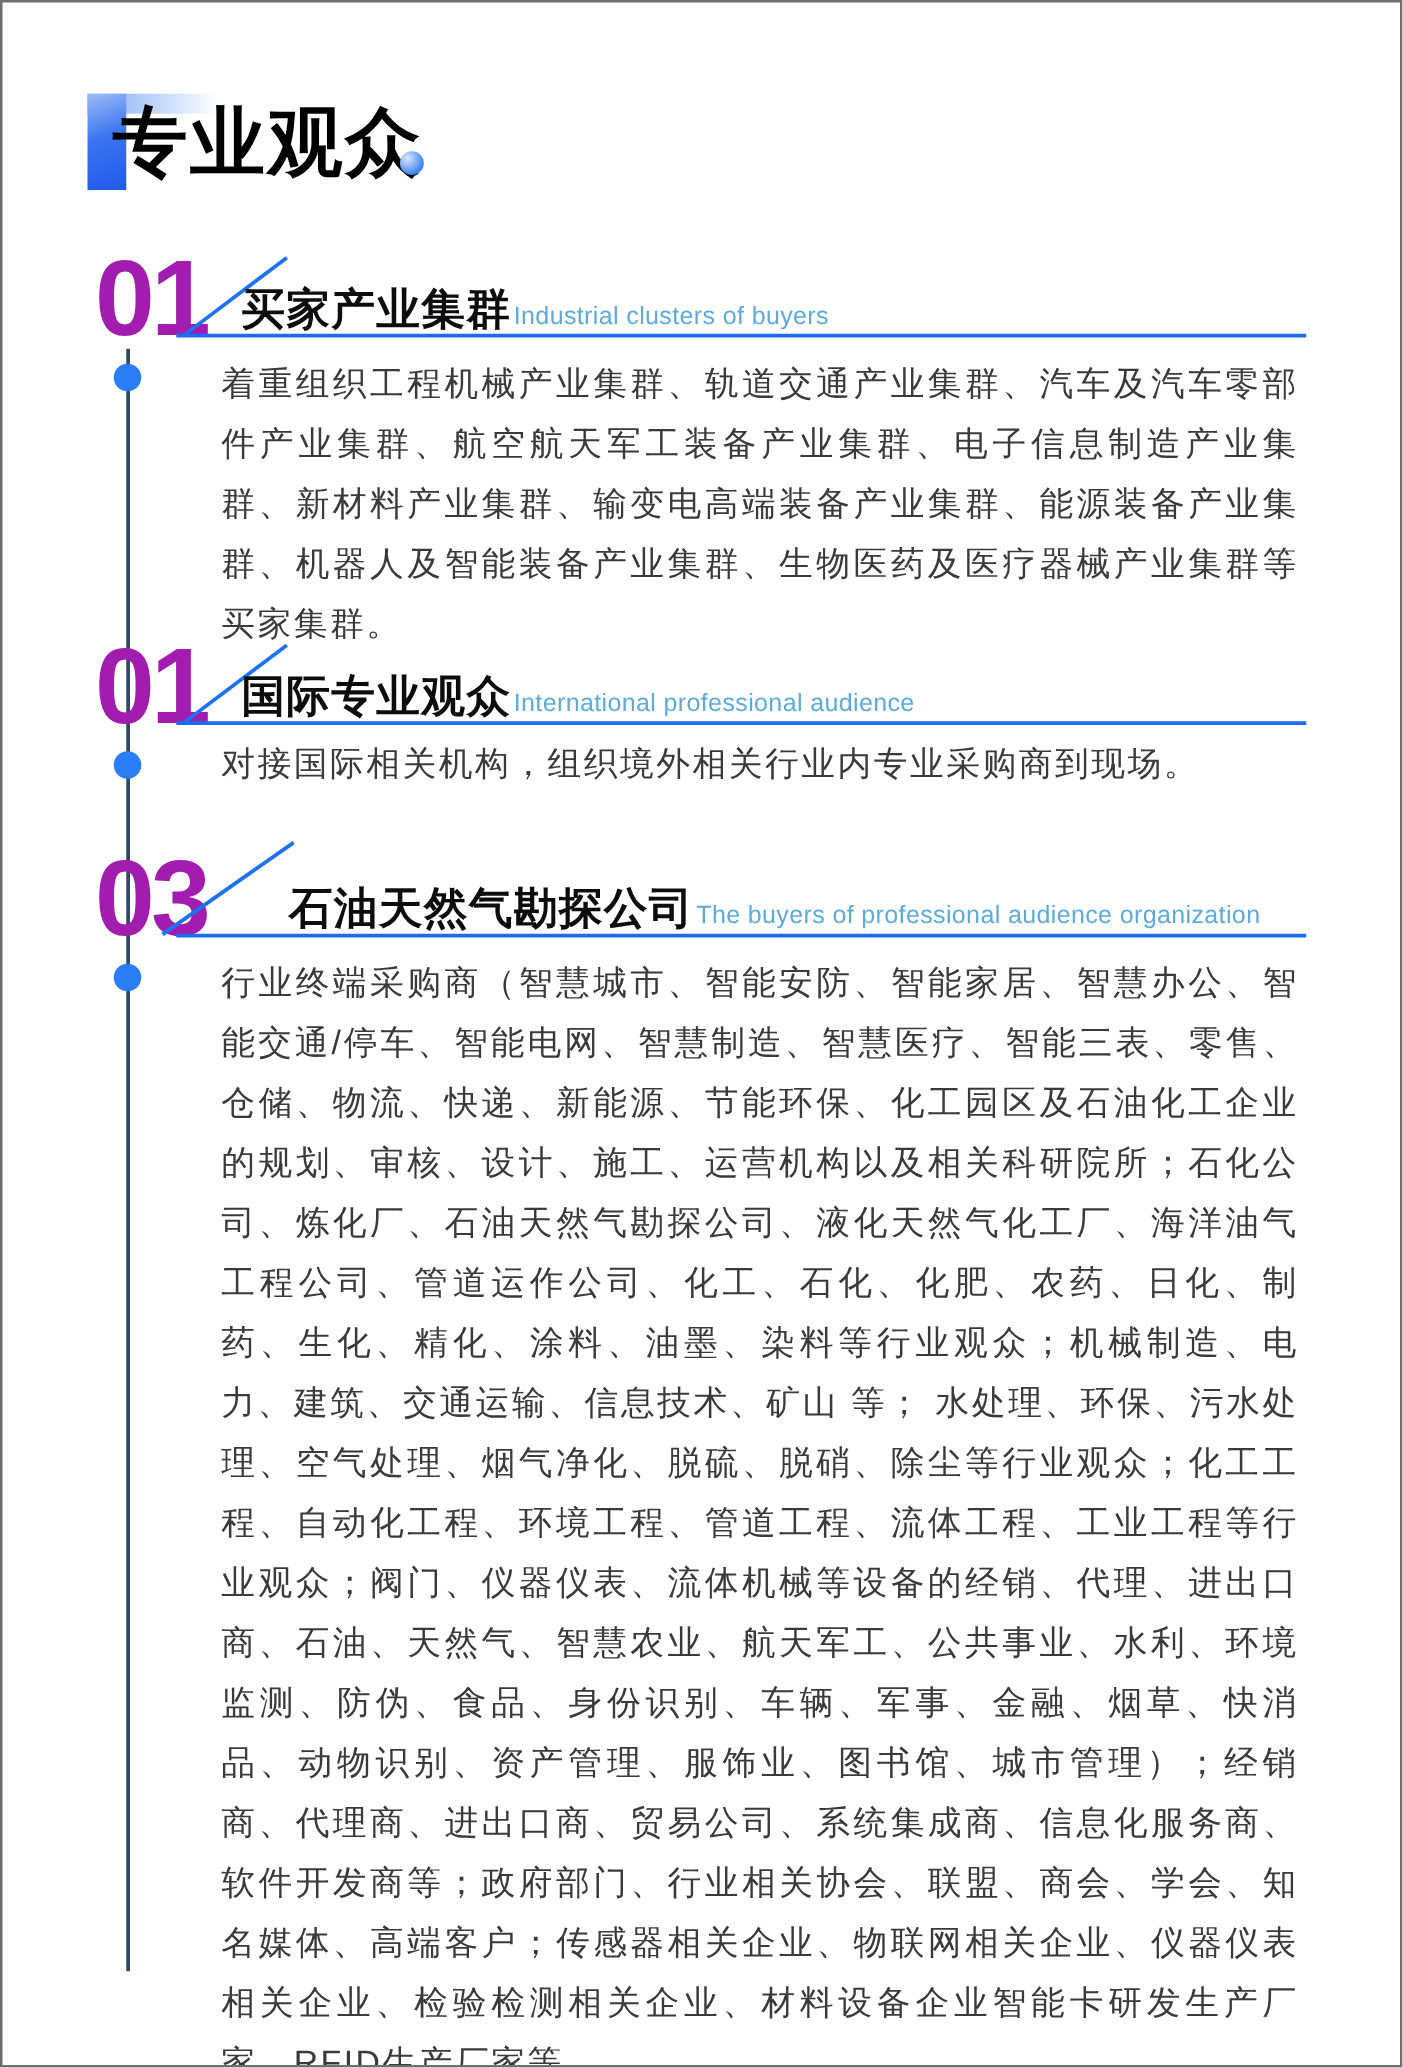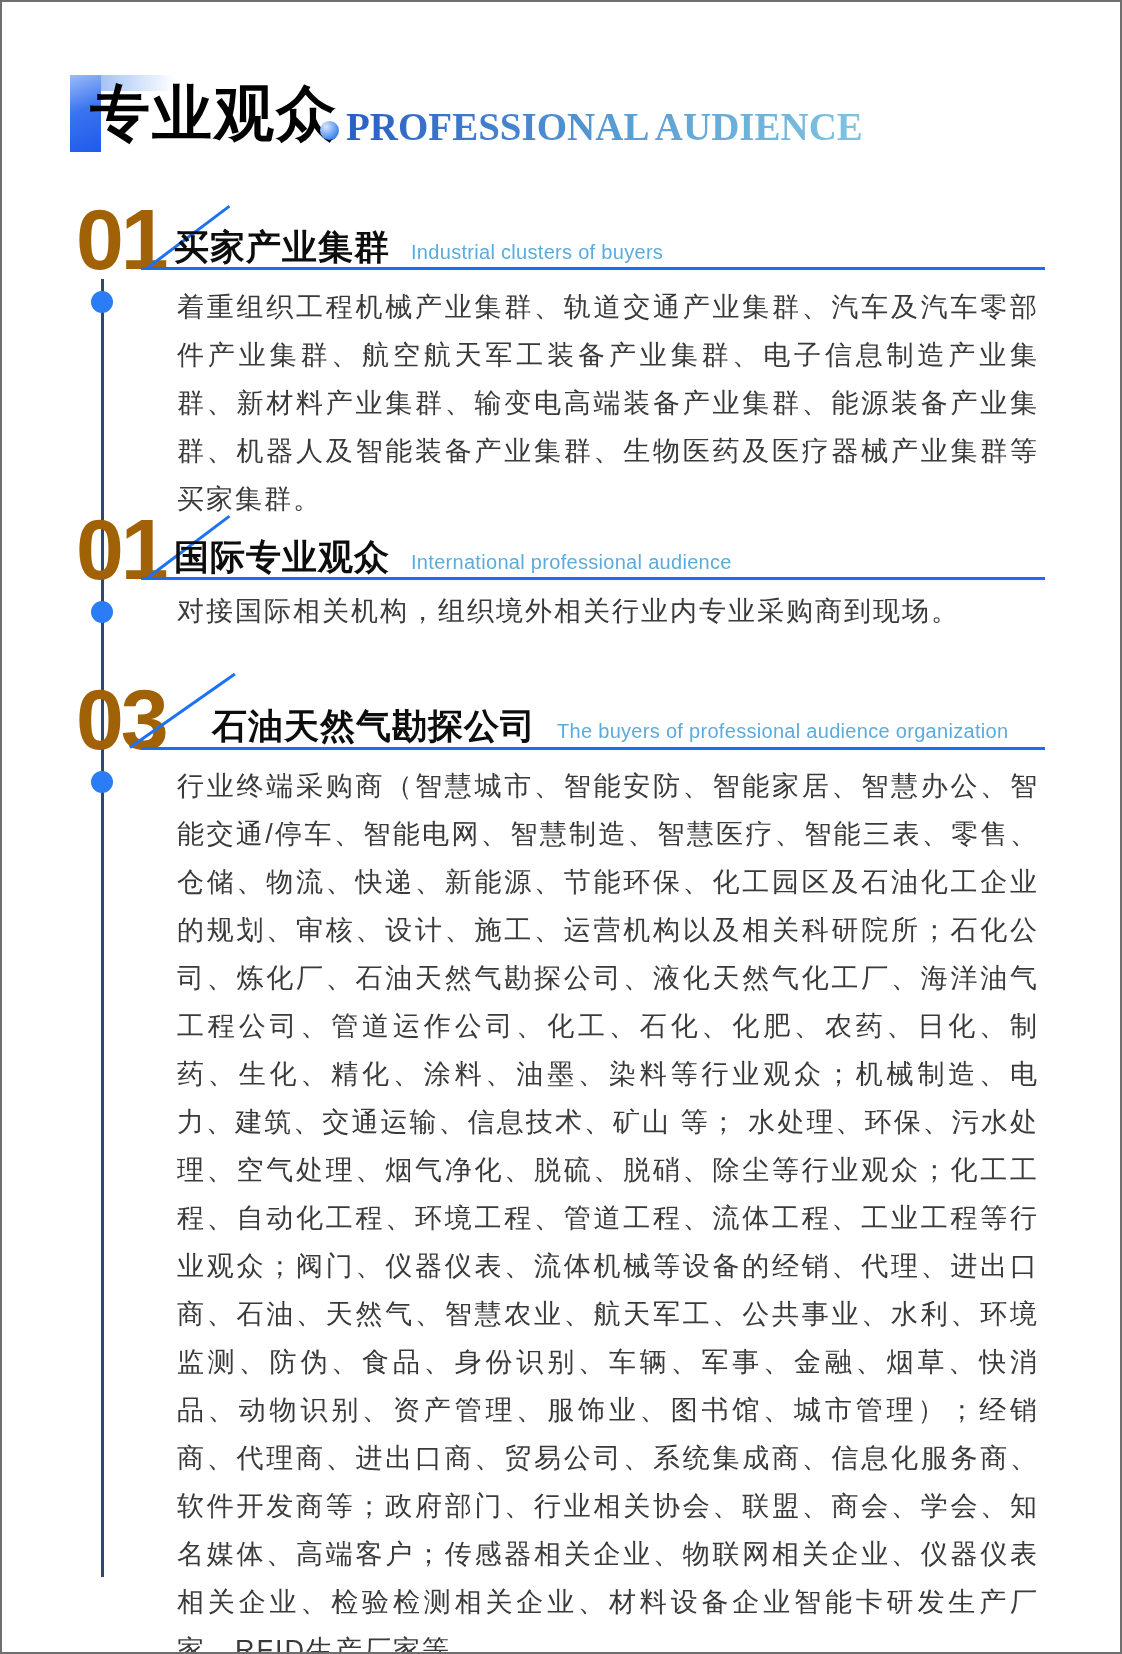--- a/index.html
+++ b/index.html
@@ -29,29 +29,29 @@
     background:linear-gradient(90deg,#2a5ec6 0%,#5a9fd4 55%,#7fc4e0 100%);
     -webkit-background-clip:text;background-clip:text;color:transparent;}
 
   
   .rail{position:absolute;left:99px;top:277px;width:3px;height:1298px;background:#30496a;}
   .dot{position:absolute;left:89px;width:22px;height:22px;border-radius:50%;background:#2b7cf7;}
   .d1{top:289px}.d2{top:599px}.d3{top:769px}
 
   
   .num{position:absolute;font-weight:800;font-size:86px;line-height:1;
-    color:#a16207;letter-spacing:-3px;}
+    color:#a21caf;letter-spacing:-3px;}
   .n1{left:74px;top:194px}.n2{left:74px;top:504px}.n3{left:74px;top:674px}
 
   .slash{position:absolute;height:3px;background:#1d72f3;transform-origin:left center;}
   .sl1{left:146px;top:264px;width:102px;transform:rotate(-37deg);}
   .sl2{left:146px;top:574px;width:102px;transform:rotate(-37deg);}
   .sl3{left:128px;top:744px;width:128px;transform:rotate(-35deg);}
 
-  .titles{position:absolute;display:flex;align-items:baseline;gap:21px;white-space:nowrap;}
+  .titles{position:absolute;display:flex;align-items:baseline;gap:2px;white-space:nowrap;margin-left:19px;}
   .t1{left:172px;top:222px}.t2{left:172px;top:532px}.t3{left:210px;top:701px}
   .titles .cn{font-size:35px;font-weight:900;color:#0d0d0d;letter-spacing:1px;}
   .titles .en{font-size:20px;font-weight:400;color:#5babdc;letter-spacing:0.3px;}
 
   .rule{position:absolute;left:139px;width:904px;height:3px;background:#1a6ef5;}
   .r1{top:265px}.r2{top:575px}.r3{top:745px}
 
   
   .body{position:absolute;left:175px;width:862px;
     font-size:27px;line-height:48px;letter-spacing:2px;
@@ -62,21 +62,20 @@
 <body>
 
 <div class="page">
 
   <div class="rail"></div>
 
   <div class="bracket-h"></div>
   <div class="bracket-v"></div>
   <h1 class="main-title-cn">专业观众</h1>
   <span class="ball"></span>
-  <h2 class="main-title-en">PROFESSIONAL AUDIENCE</h2>
 
   <div class="num n1">01</div>
   <div class="slash sl1"></div>
   <div class="titles t1">
     <span class="cn">买家产业集群</span>
     <span class="en">Industrial clusters of buyers</span>
   </div>
   <div class="rule r1"></div>
   <div class="dot d1"></div>
   <div class="body b1">着重组织工程机械产业集群、轨道交通产业集群、汽车及汽车零部件产业集群、航空航天军工装备产业集群、电子信息制造产业集群、新材料产业集群、输变电高端装备产业集群、能源装备产业集群、机器人及智能装备产业集群、生物医药及医疗器械产业集群等买家集群。</div>

